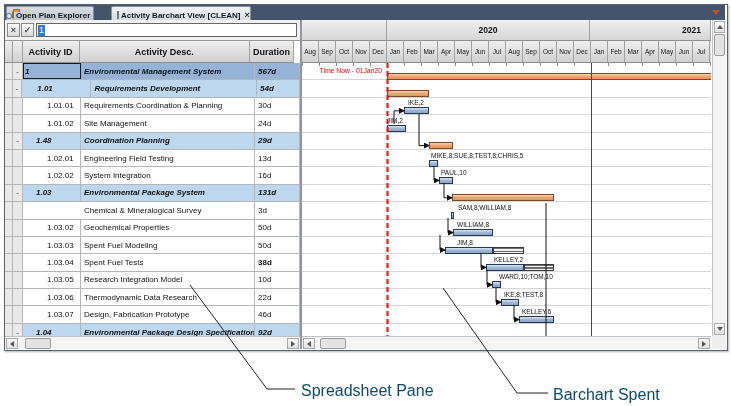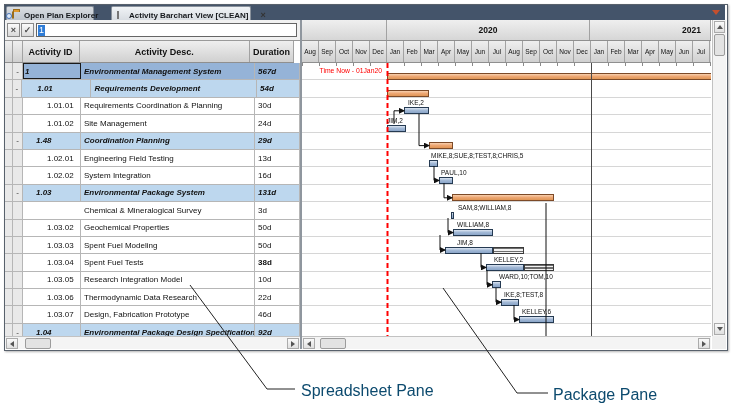--- a/index.html
+++ b/index.html
@@ -2,21 +2,21 @@
 <html><head>
 <meta charset="utf-8">
 <style>
   html,body{margin:0;padding:0;}
   body{width:731px;height:406px;position:relative;background:#ffffff;overflow:hidden;
        font-family:"Liberation Sans", sans-serif;}
   .window{position:absolute;left:4px;top:4px;width:722px;height:345px;background:#fff;
           border:1px solid #58616c;box-shadow:1px 1px 2px rgba(0,0,0,.3);}
   
   .tabbar{position:absolute;left:0;top:0;width:720px;height:15px;background:#44546A;}
-  .tab{position:absolute;top:1px;height:13px;display:flex;align-items:center;gap:10px;
+  .tab{position:absolute;top:1px;height:13px;display:flex;align-items:center;gap:2px;
        padding:8px 5px;border:1px solid #8a929c;border-bottom:none;border-radius:2px 2px 0 0;
        background:linear-gradient(#d9dde2,#b9c0c9);font-size:8px;font-weight:bold;color:#15181c;
        box-sizing:border-box;white-space:nowrap;}
   .tab.active{background:linear-gradient(#f0f3f6,#d3d8de);}
   .tab .close{margin-left:2px;font-size:9px;font-weight:bold;color:#333;line-height:8px;}
   .icon-folder{width:11px;height:8px;background:linear-gradient(#f7c868,#e09a2e);
        border:1px solid #9a6c1c;border-radius:1px;position:relative;box-sizing:border-box;}
   .icon-folder:before{content:"";position:absolute;left:0;top:-3px;width:5px;height:2px;
        background:#e09a2e;border:1px solid #9a6c1c;border-bottom:none;border-radius:1px 1px 0 0;}
   .icon-folder:after{content:"";position:absolute;right:1px;top:1px;width:4px;height:4px;
@@ -390,13 +390,13 @@
       <div class="vthumb" style="top: 14px; height: 22px;"></div>
     </div>
   <div class="corner"></div>
 </div>
 
 <svg class="overlay" id="overlay" width="731" height="406">
     <polyline points="190,285 267,389 295,389" fill="none" stroke="#222" stroke-width="1"></polyline>
     <polyline points="443,288 517,393 548,393" fill="none" stroke="#222" stroke-width="1"></polyline>
   </svg>
 <div class="callout-label" id="ann0" style="left: 301px; top: 382px;">Spreadsheet Pane</div>
-<div class="callout-label" id="ann1" style="left: 553px; top: 386px;">Package Pane</div>
+<div class="callout-label" id="ann1" style="left: 553px; top: 386px;">Barchart Spent</div>
 
 </body></html>

